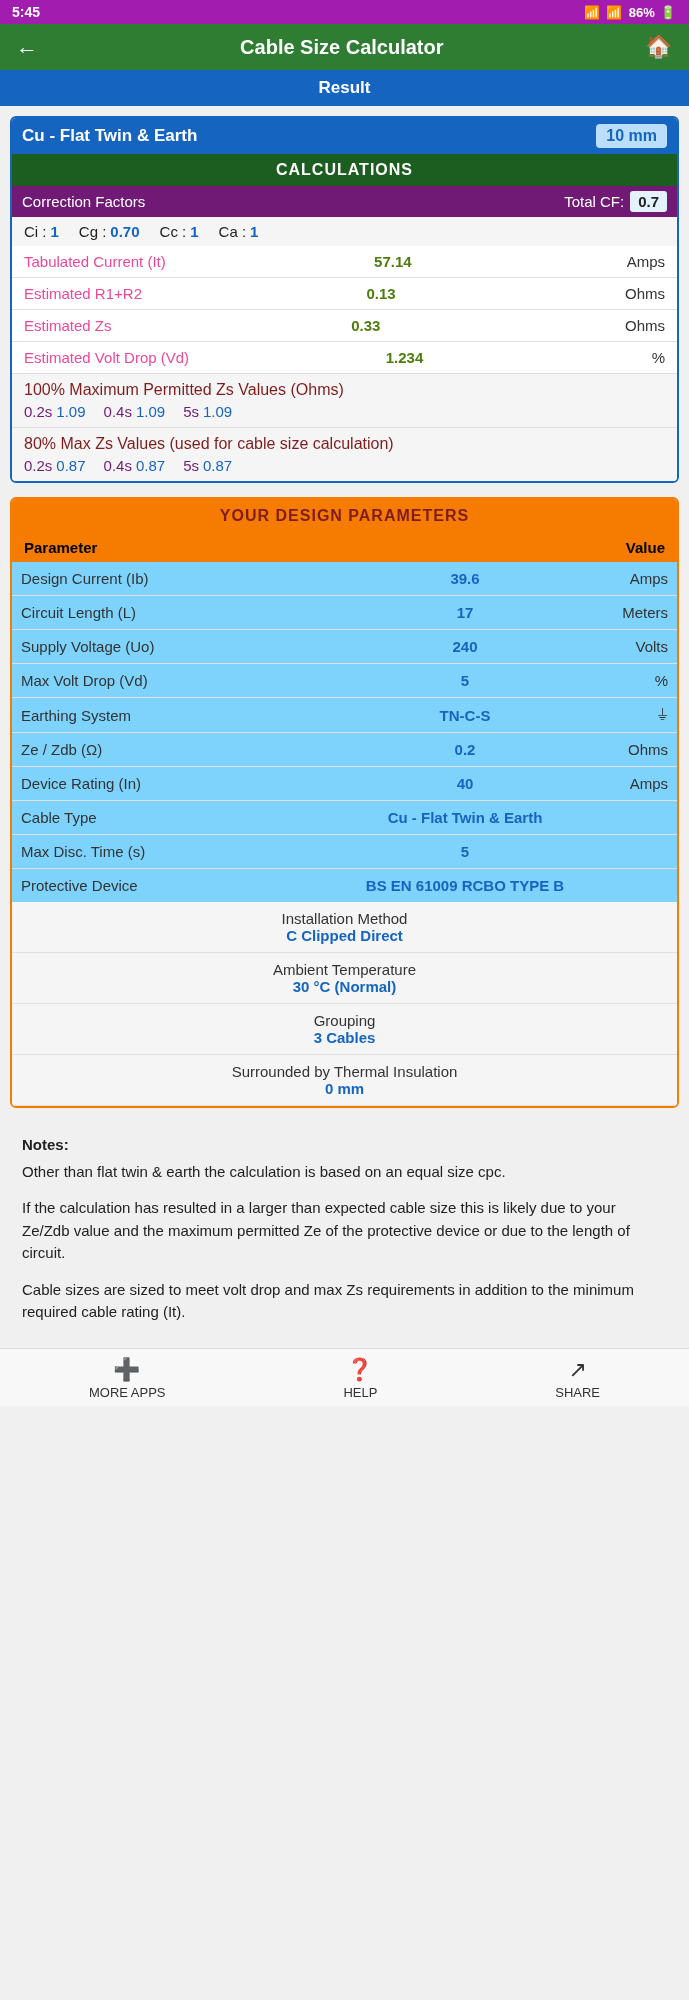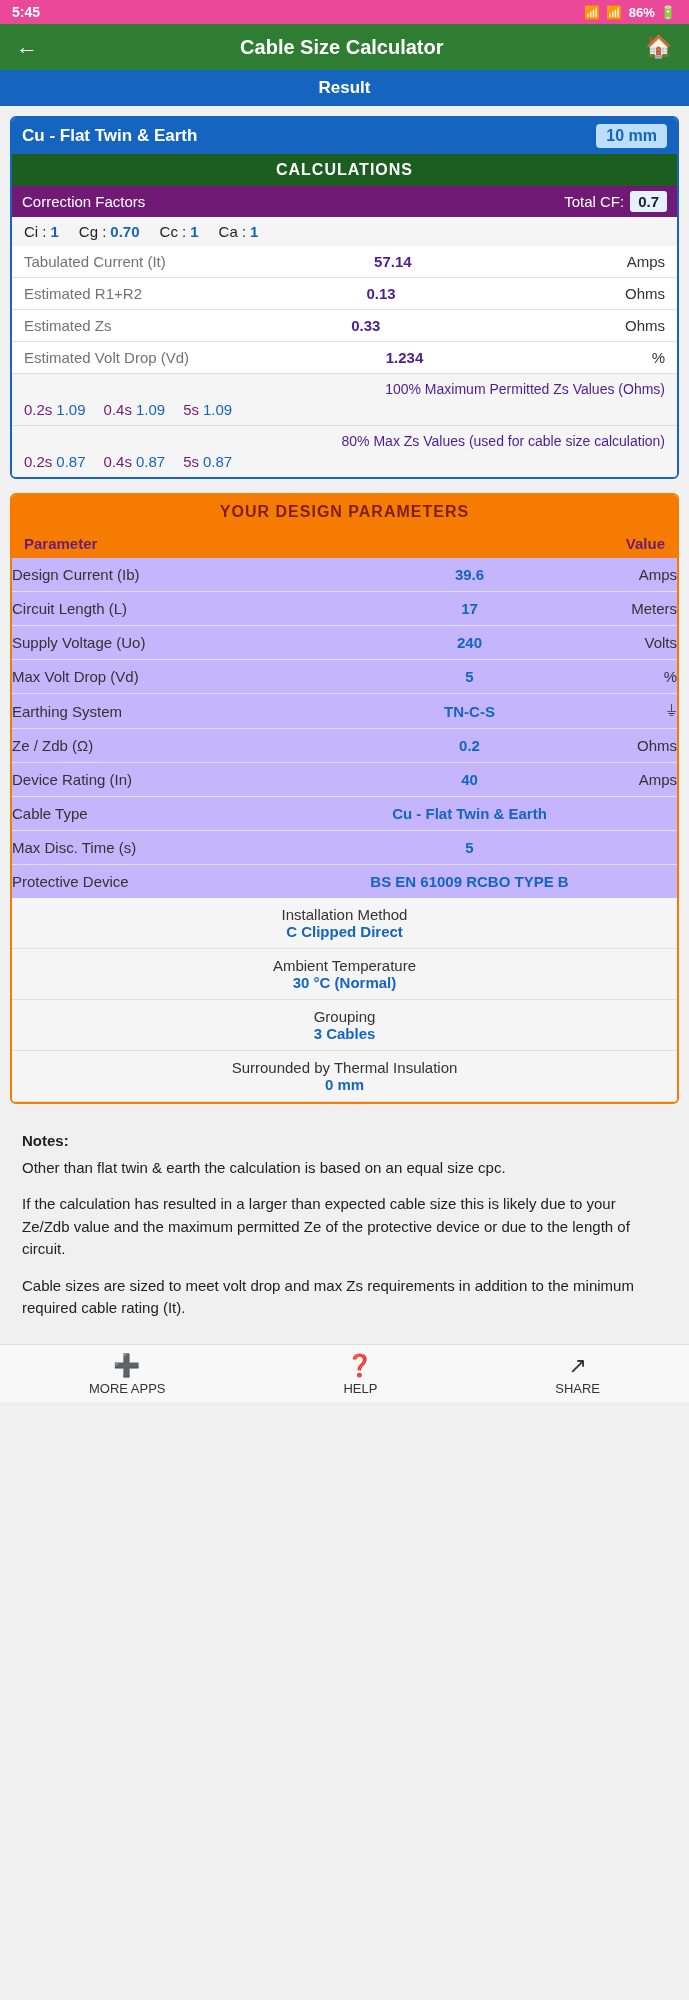--- a/index.html
+++ b/index.html
@@ -1,21 +1,21 @@
 <!DOCTYPE html>
 <html><head>
   <meta charset="utf-8">
   <meta name="viewport" content="width=689">
   <style>
     * { margin: 0; padding: 0; box-sizing: border-box; }
     body { font-family: Arial, sans-serif; background: #f0f0f0; width: 689px; font-size: 15px; color: #222; }
 
     
     .status-bar {
-      background: #ec4899;
+      background: #a21caf;
       color: white;
       display: flex;
       justify-content: space-between;
       align-items: center;
       padding: 4px 12px;
       font-size: 14px;
       font-weight: bold;
     }
     .status-right { display: flex; align-items: center; gap: 6px; font-size: 13px; }
 
@@ -96,30 +96,30 @@
 
     .calc-data-row {
       display: flex;
       justify-content: space-between;
       align-items: center;
       padding: 7px 12px;
       border-bottom: 1px solid #e0e0e0;
       background: white;
     }
     .calc-data-row:last-child { border-bottom: none; }
-    .calc-row-label { color: #737373; font-size: 15px; }
-    .calc-row-value { color: #4c1d95; font-weight: bold; font-size: 15px; }
+    .calc-row-label { color: #ec4899; font-size: 15px; }
+    .calc-row-value { color: #4d7c0f; font-weight: bold; font-size: 15px; }
     .calc-row-unit { color: #333; font-size: 15px; min-width: 45px; text-align: right; }
 
     .zs-section {
       background: #f5f5f5;
       padding: 7px 12px;
       border-top: 1px solid #ddd;
     }
-    .zs-section-title { text-align: right; color: #4c1d95; font-size: 14px; margin-bottom: 4px; }
+    .zs-section-title { text-align: left; color: #7f1d1d; font-size: 16px; margin-bottom: 4px; }
     .zs-values { display: flex; gap: 18px; font-size: 15px; }
     .zs-item { display: flex; gap: 4px; }
     .zs-label { color: #701a75; }
     .zs-val { color: #1565c0; font-weight: normal; }
 
     
     .design-card {
       border: 2px solid #f57c00;
       border-radius: 6px;
       overflow: hidden;
@@ -131,38 +131,38 @@
       color: #7f1d1d;
       text-align: center;
       padding: 8px;
       font-size: 16px;
       font-weight: bold;
       letter-spacing: 1px;
     }
     .design-col-headers {
       display: flex;
       background: #f57c00;
-      color: #701a75;
+      color: #000000;
       align-items: flex-end;
     }
     .design-col-header {
       padding: 6px 12px;
       font-size: 15px;
       font-weight: bold;
     }
     .design-col-header:first-child { flex: 1; }
     .design-col-header:last-child { flex: 1; text-align: right; padding-right: 12px; }
 
     .design-row {
       display: flex;
       justify-content: space-between;
       align-items: center;
-      padding: 8px 0;
+      padding: 8px 9px;
       border-bottom: 1px solid #e0e0e0;
-      background: #c4b5fd;
+      background: #7dd3fc;
     }
     .design-row:last-child { border-bottom: none; }
     .design-row-label { color: #333; font-size: 15px; flex: 1; }
     .design-row-value { color: #1565c0; font-weight: bold; font-size: 15px; text-align: center; flex: 1; }
     .design-row-unit { color: #333; font-size: 15px; text-align: right; min-width: 55px; }
 
     .design-full-row {
       padding: 8px 25px;
       border-bottom: 1px solid #e0e0e0;
       background: #f5f5f5;

